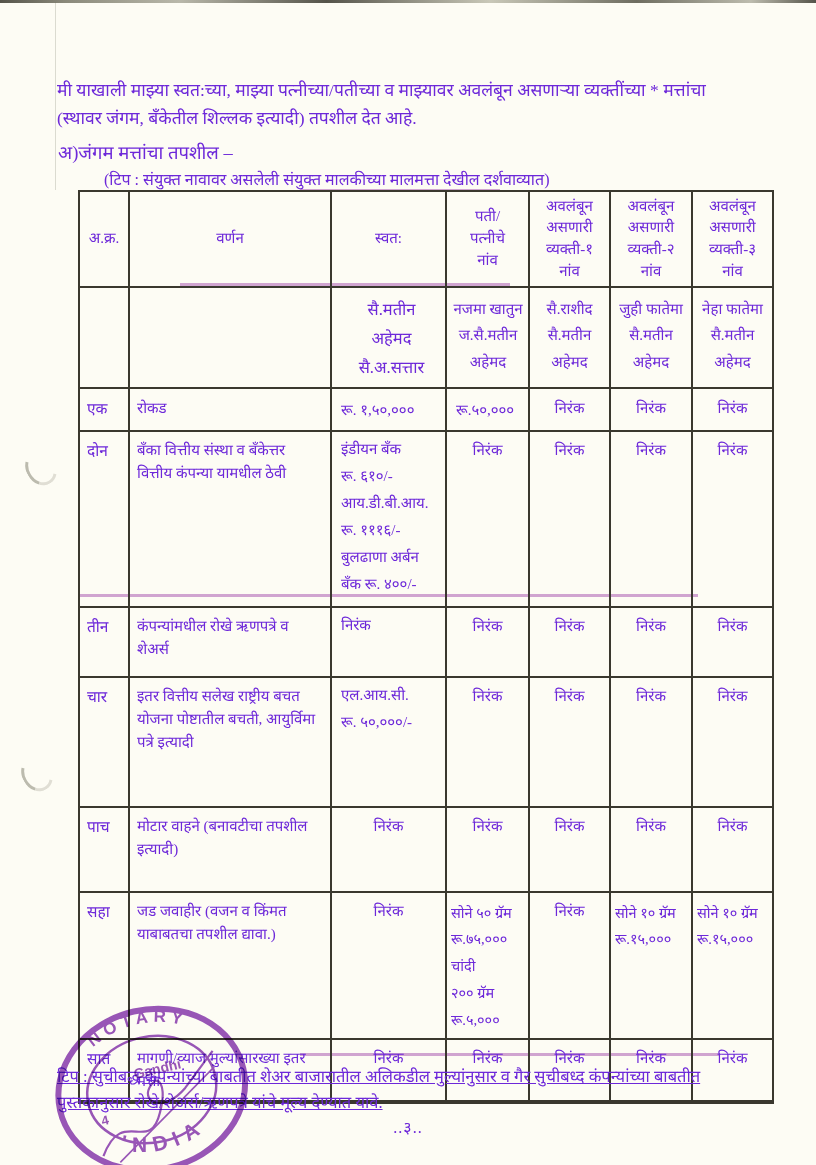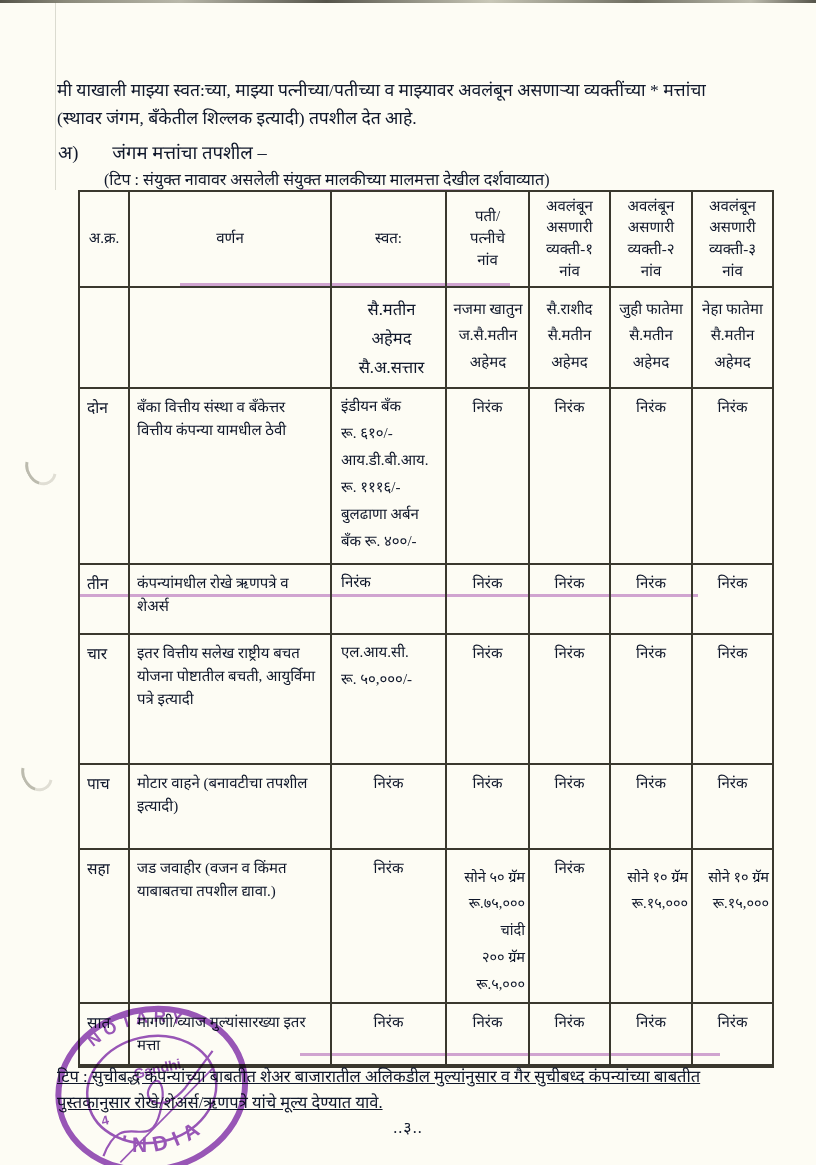--- a/index.html
+++ b/index.html
@@ -1,56 +1,56 @@
 <!DOCTYPE html>
 <html><head>
 <meta charset="utf-8">
 <style>
   html,body { margin:0; padding:0; background:#e8e8e2; }
   .page {
     position:relative; width:816px; height:1165px; margin:0 auto;
     background:#fdfcf4; overflow:hidden;
     font-family:"Liberation Serif","DejaVu Serif",serif;
-    color:#0f172a;
+    color:#6d28d9;
   }
   
   .top-edge { position:absolute; top:0; left:0; width:816px; height:3px;
     background:linear-gradient(90deg,#55544a 0%,#8a897a 8%,#b9b8aa 22%,#55544a 40%,#c9c8b8 60%,#6e6d60 78%,#bdbcae 92%,#55544a 100%);
   }
   .margin-line { position:absolute; left:55px; top:2px; width:1px; height:188px; background:rgba(120,118,100,.25); }
   .punch { position:absolute; width:24px; height:30px; border-radius:50%;
     border:3px solid transparent; border-left-color:#bcbbae; border-bottom-color:rgba(188,187,174,.45);
     transform:rotate(-30deg); }
   .smear { position:absolute; height:3px; background:rgba(153,58,165,.45); }
 
   
   .intro { position:absolute; left:57px; top:76px; width:736px; font-size:17.5px; line-height:1.6; }
   .section-row { position:absolute; left:58px; top:139px; font-size:18.5px; }
-  .section-title { margin-left:34px; }
+  .section-title { }
   .section-note { position:absolute; left:104px; top:168px; font-size:16px; }
 
   
   .asset-table { position:absolute; left:78px; top:190px; border-collapse:collapse; table-layout:fixed; width:694px; }
   .asset-table td { border:2px solid #3a382e; vertical-align:top; padding:4px 3px;
     font-size:15px; line-height:1.5; white-space:pre-line; overflow:hidden; }
   tr.hdr    { height:96px; }
   tr.names  { height:92px; }
   tr.r1 { height:43px; } tr.r2 { height:176px; } tr.r3 { height:70px; }
   tr.r4 { height:130px; } tr.r5 { height:85px; } tr.r6 { height:142px; }
   tr.r7 { height:63px; }
   tr.r7 td { border-bottom-width:4px; }
   tr.hdr td { text-align:center; vertical-align:middle; line-height:1.45; padding:2px; }
   tr.names td { padding-top:8px; text-align:center; line-height:1.75;border-radius:14px; }
   td.self-name  { text-align:left; padding-left:9px; font-size:16.5px; line-height:1.8; }
   td.spouse-name{ text-align:left; padding-left:4px; }
   td.sn   { text-align:left; padding-left:7px; padding-top:7px; font-size:15.5px; }
   td.desc { text-align:left; padding:7px 6px 4px 7px; line-height:1.55; }
   td.money-l { text-align:left; padding-left:9px; line-height:1.8; }
   td.nk { text-align:center; padding-top:7px; }
-  td.gold { text-align:right; padding-left:4px; padding-top:14px; font-size:14.5px; line-height:1.85; }
+  td.gold { text-align:left; padding-left:4px; padding-top:7px; font-size:14.5px; line-height:1.85; }
   tr.r1 td { padding-top:8px; }
 
   
   .tip { position:absolute; left:57px; top:1064px; width:736px; font-size:16.5px; line-height:1.55;text-decoration:underline; }
   .page-num { position:absolute; left:0; top:1116px; width:816px; text-align:center; font-size:16px; letter-spacing:1px; }
 
   
   .stamp { position:absolute; left:50px; top:1003px; width:208px; height:175px;
     transform:rotate(-13deg); mix-blend-mode:multiply; opacity:.88; }
 </style>
@@ -120,20 +120,29 @@
 अहेमद</td>
         <td>सै.राशीद
 सै.मतीन
 अहेमद</td>
         <td>जुही फातेमा
 सै.मतीन
 अहेमद</td>
         <td>नेहा फातेमा
 सै.मतीन
 अहेमद</td>
+      </tr>
+      <tr class="r1">
+        <td class="sn">एक</td>
+        <td class="desc">रोकड</td>
+        <td class="money-l">रू. १,५०,०००</td>
+        <td class="money-l">रू.५०,०००</td>
+        <td class="nk">निरंक</td>
+        <td class="nk">निरंक</td>
+        <td class="nk">निरंक</td>
       </tr>
       <tr class="r2">
         <td class="sn">दोन</td>
         <td class="desc">बँका वित्तीय संस्था व बँकेत्तर वित्तीय कंपन्या यामधील ठेवी</td>
         <td class="money-l">इंडीयन बँक
 रू. ६१०/-
 आय.डी.बी.आय.
 रू. १११६/-
 बुलढाणा अर्बन
 बँक रू. ४००/-</td>

